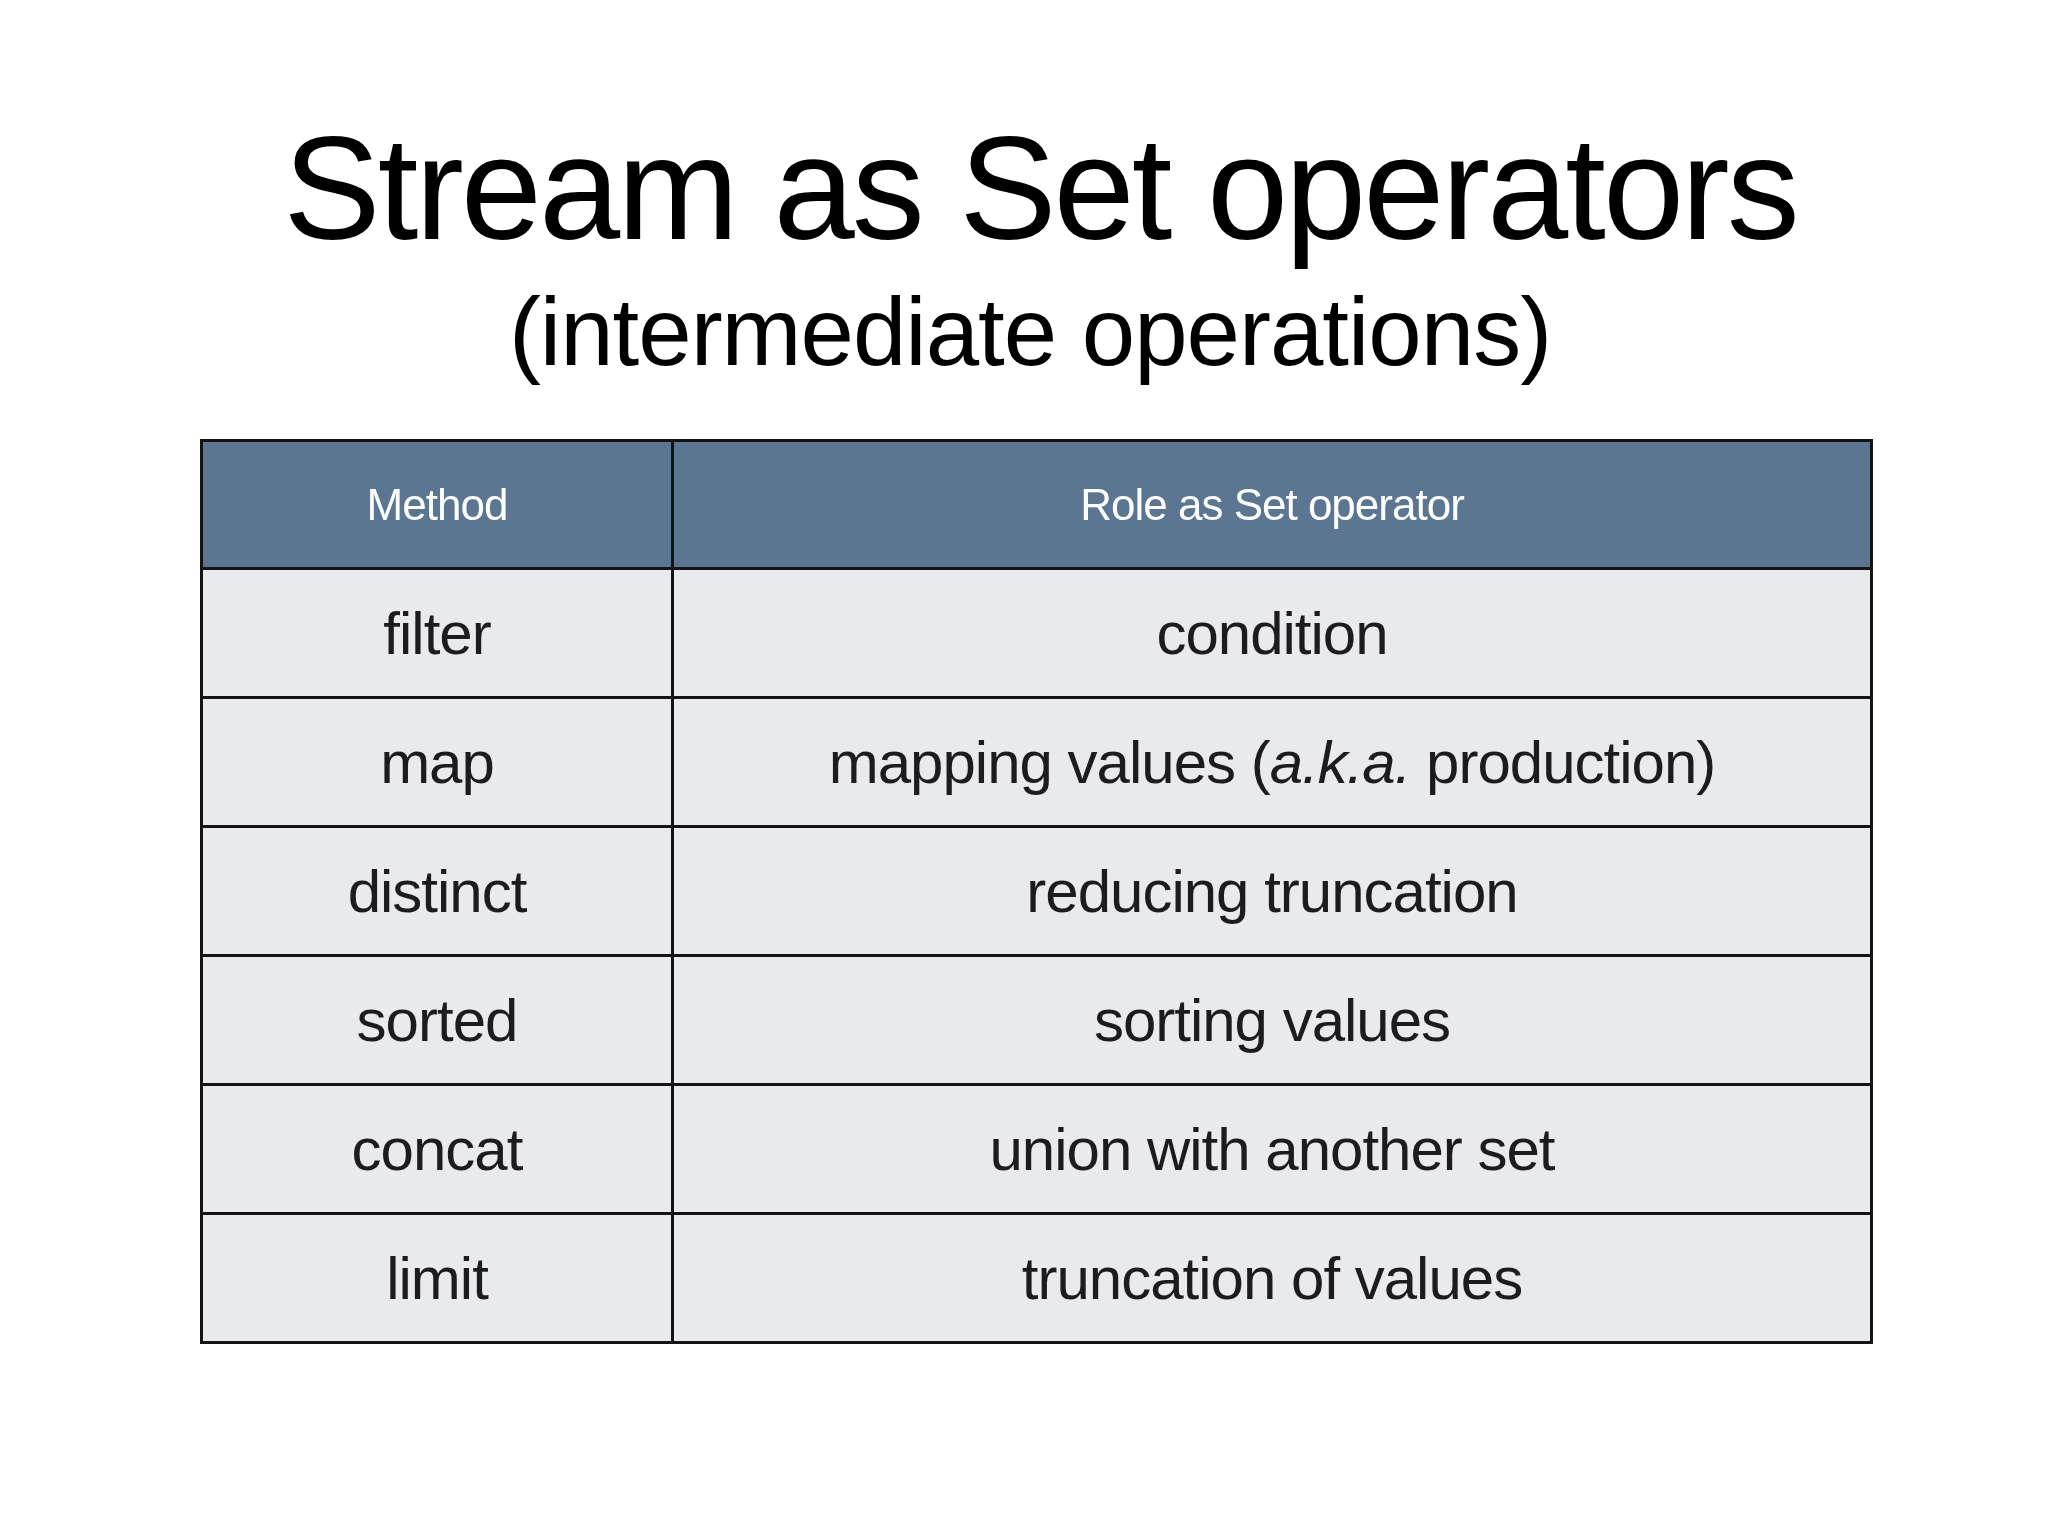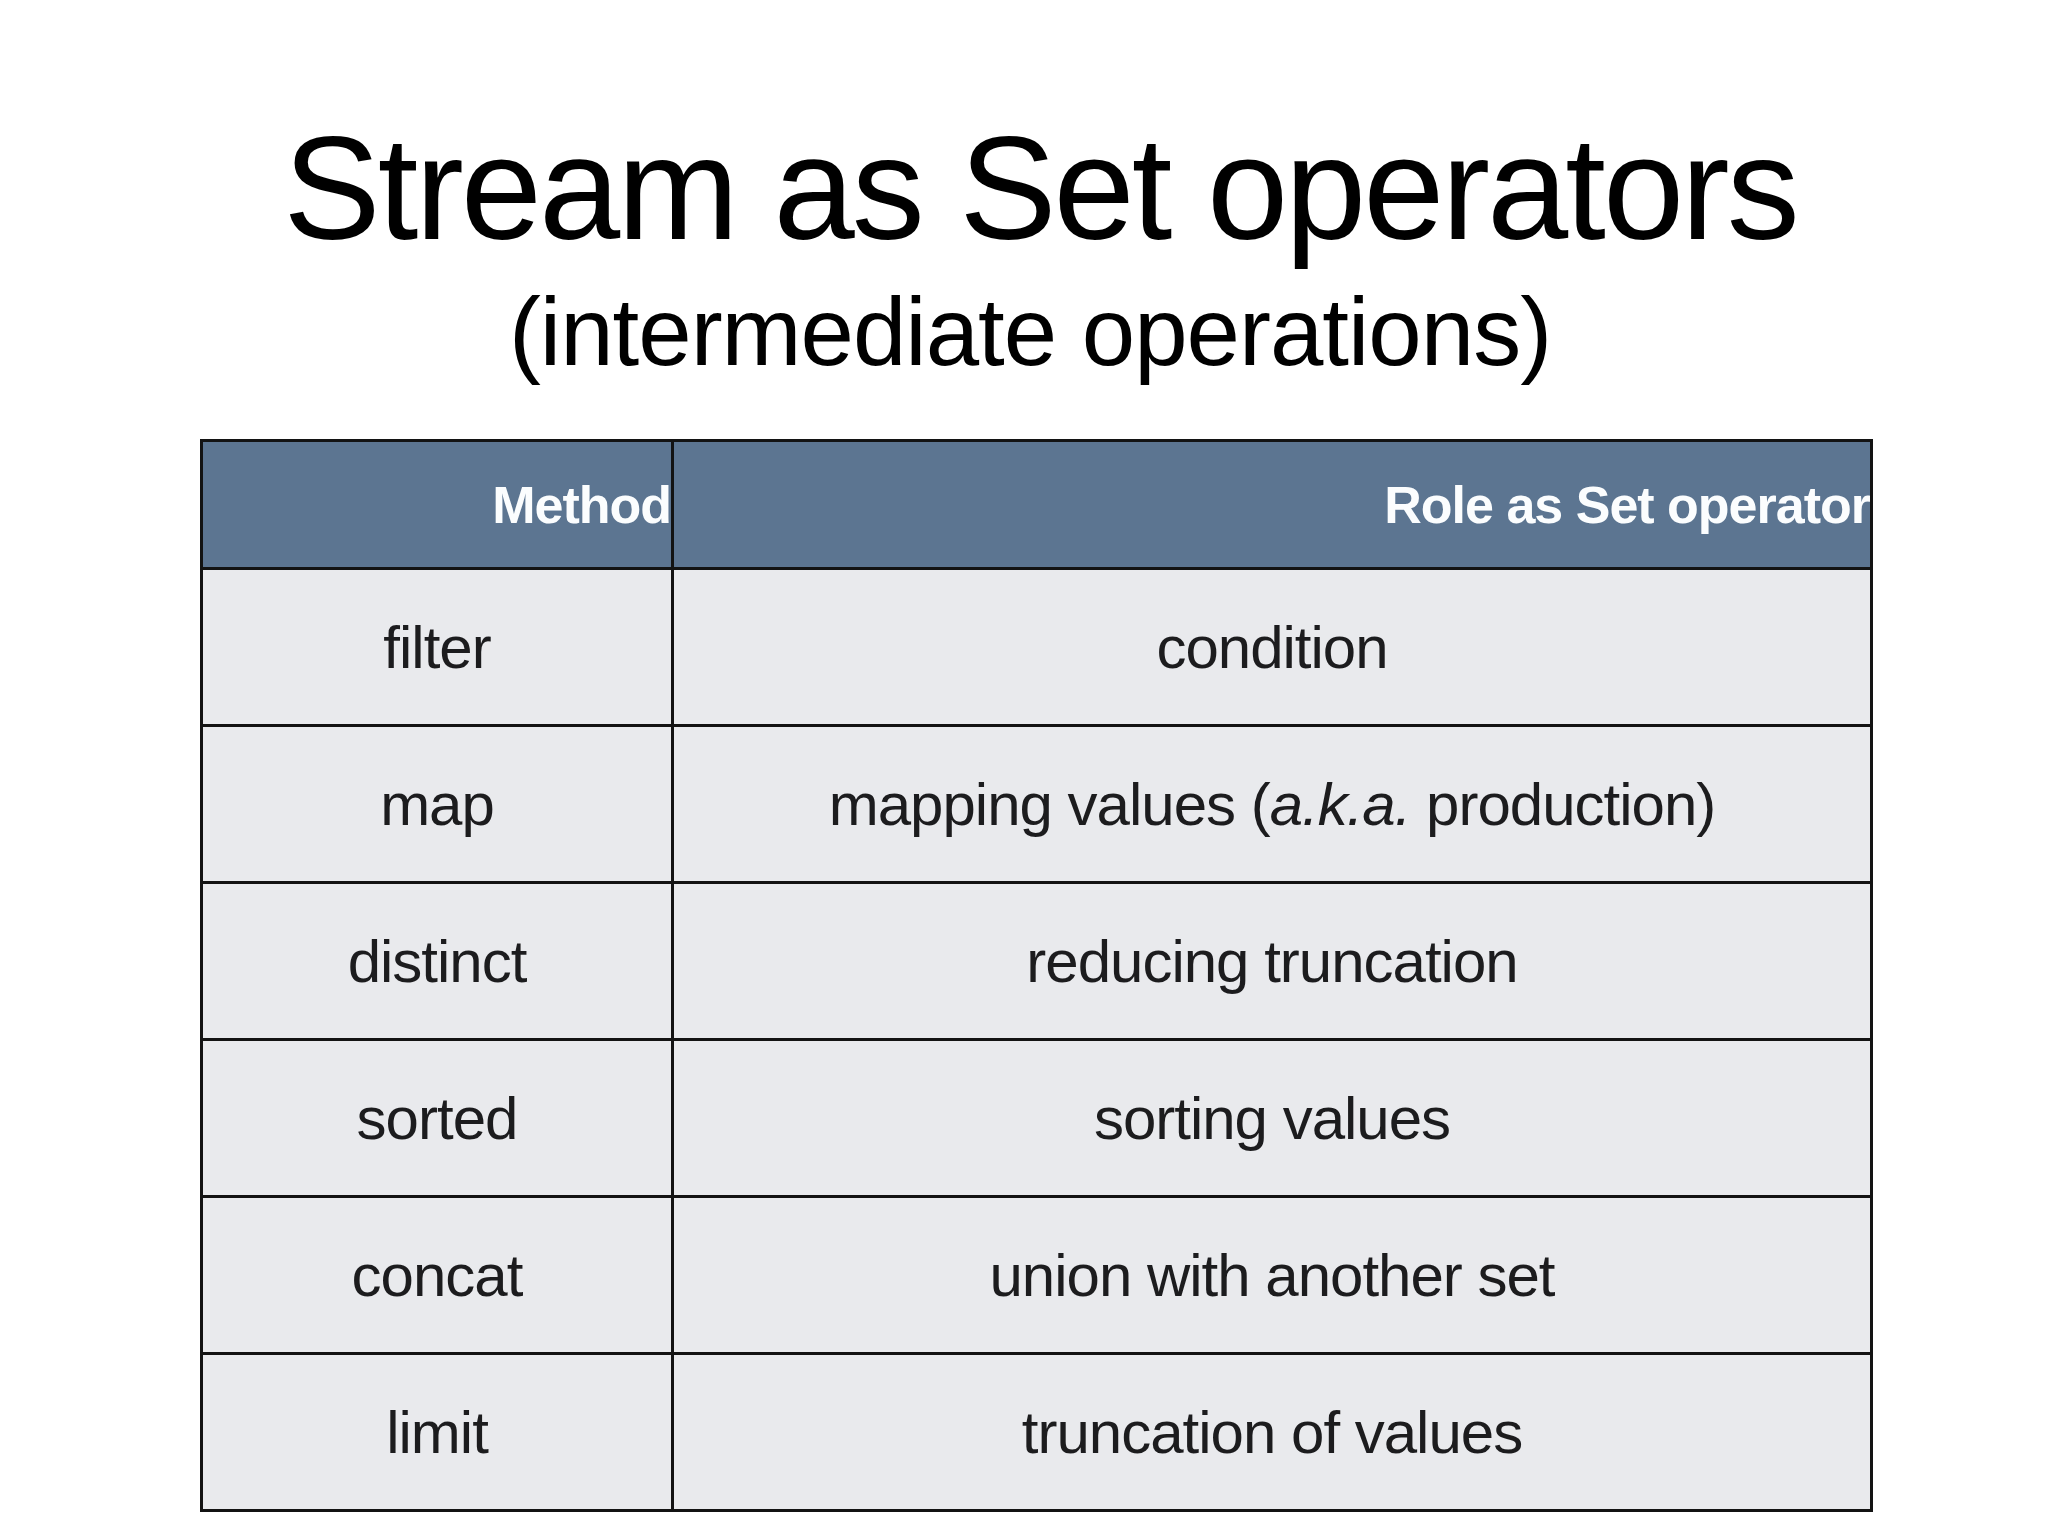--- a/index.html
+++ b/index.html
@@ -64,28 +64,27 @@
   }
   table.operators th,
   table.operators td {
     border: 3px solid var(--border);
     text-align: center;
     vertical-align: middle;
     padding: 0;
     overflow: hidden;
   }
   table.operators thead tr { height: 128px; }
-  table.operators tbody tr { height: 157px; }
+  table.operators tbody tr { height: 129px; }
   table.operators th {
     background: var(--header-bg);
     color: var(--header-text);
-    font-weight: 700;
-    font-size: 52px;
+    font-weight: 400;
+    font-size: 44px;
     letter-spacing: -1px;
-    text-align: right;
   }
   table.operators td {
     background: var(--row-bg);
     color: var(--body-text);
     font-size: 60px;
     letter-spacing: -1px;
   }
   table.operators td em { }
   col.method-col { width: 471px; }
 </style>

